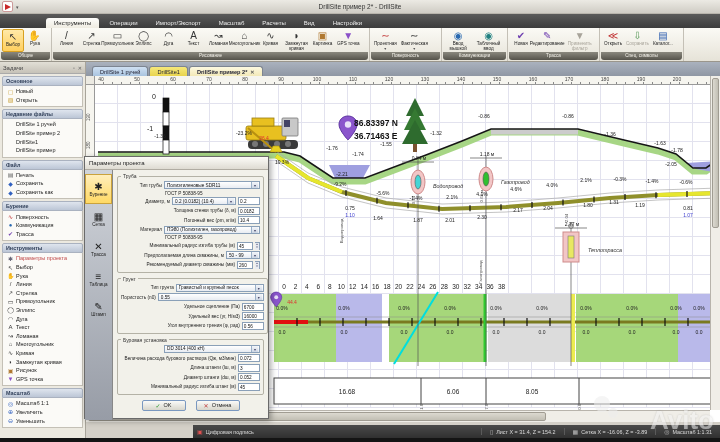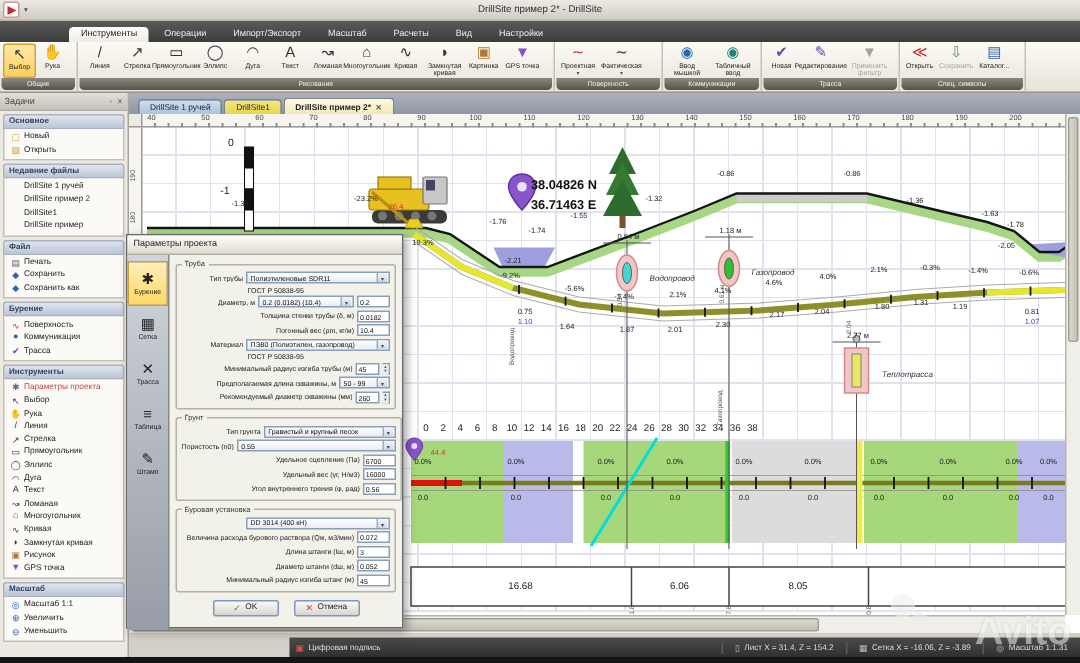--- a/index.html
+++ b/index.html
@@ -697,21 +697,21 @@
         <span class="anno" style="left: 432px; top: 134px;">2.17</span>
         <span class="anno" style="left: 462px; top: 132px;">2.04</span>
         <span class="anno" style="left: 502px; top: 129px;">1.80</span>
         <span class="anno" style="left: 528px; top: 126px;">1.31</span>
         <span class="anno" style="left: 554px; top: 129px;">1.19</span>
         <span class="anno" style="left: 602px; top: 132px;">0.81</span>
         <span class="anno blue" style="left: 602px; top: 139px;">1.07</span>
         <span class="anno red" style="left: 178px; top: 62px;">26.4</span>
         <span class="anno red" style="left: 206px; top: 226px;">44.4</span>
         <span class="anno" style="left: 176px; top: 84px; font-size: 7px;">×</span>
-        <span class="anno big left" style="left: 268px; top: 47px;">38.04826 N</span>
+        <span class="anno big left" style="left: 268px; top: 47px;">86.83397 N</span>
         <span class="anno big left" style="left: 268px; top: 60px;">36.71463 E</span>
         <span class="anno" style="left: 261px; top: 315px; font-size: 6.5px;">16.68</span>
         <span class="anno" style="left: 367px; top: 315px; font-size: 6.5px;">6.06</span>
         <span class="anno" style="left: 446px; top: 315px; font-size: 6.5px;">8.05</span>
         <span class="anno rot" style="left: 335px; top: 332px;">31.8</span>
         <span class="anno rot" style="left: 400px; top: 332px;">17.8</span>
         <span class="anno rot" style="left: 493px; top: 332px;">70.8</span>
       </div>
     <div id="hscroll">
         <div class="thumb"></div>

